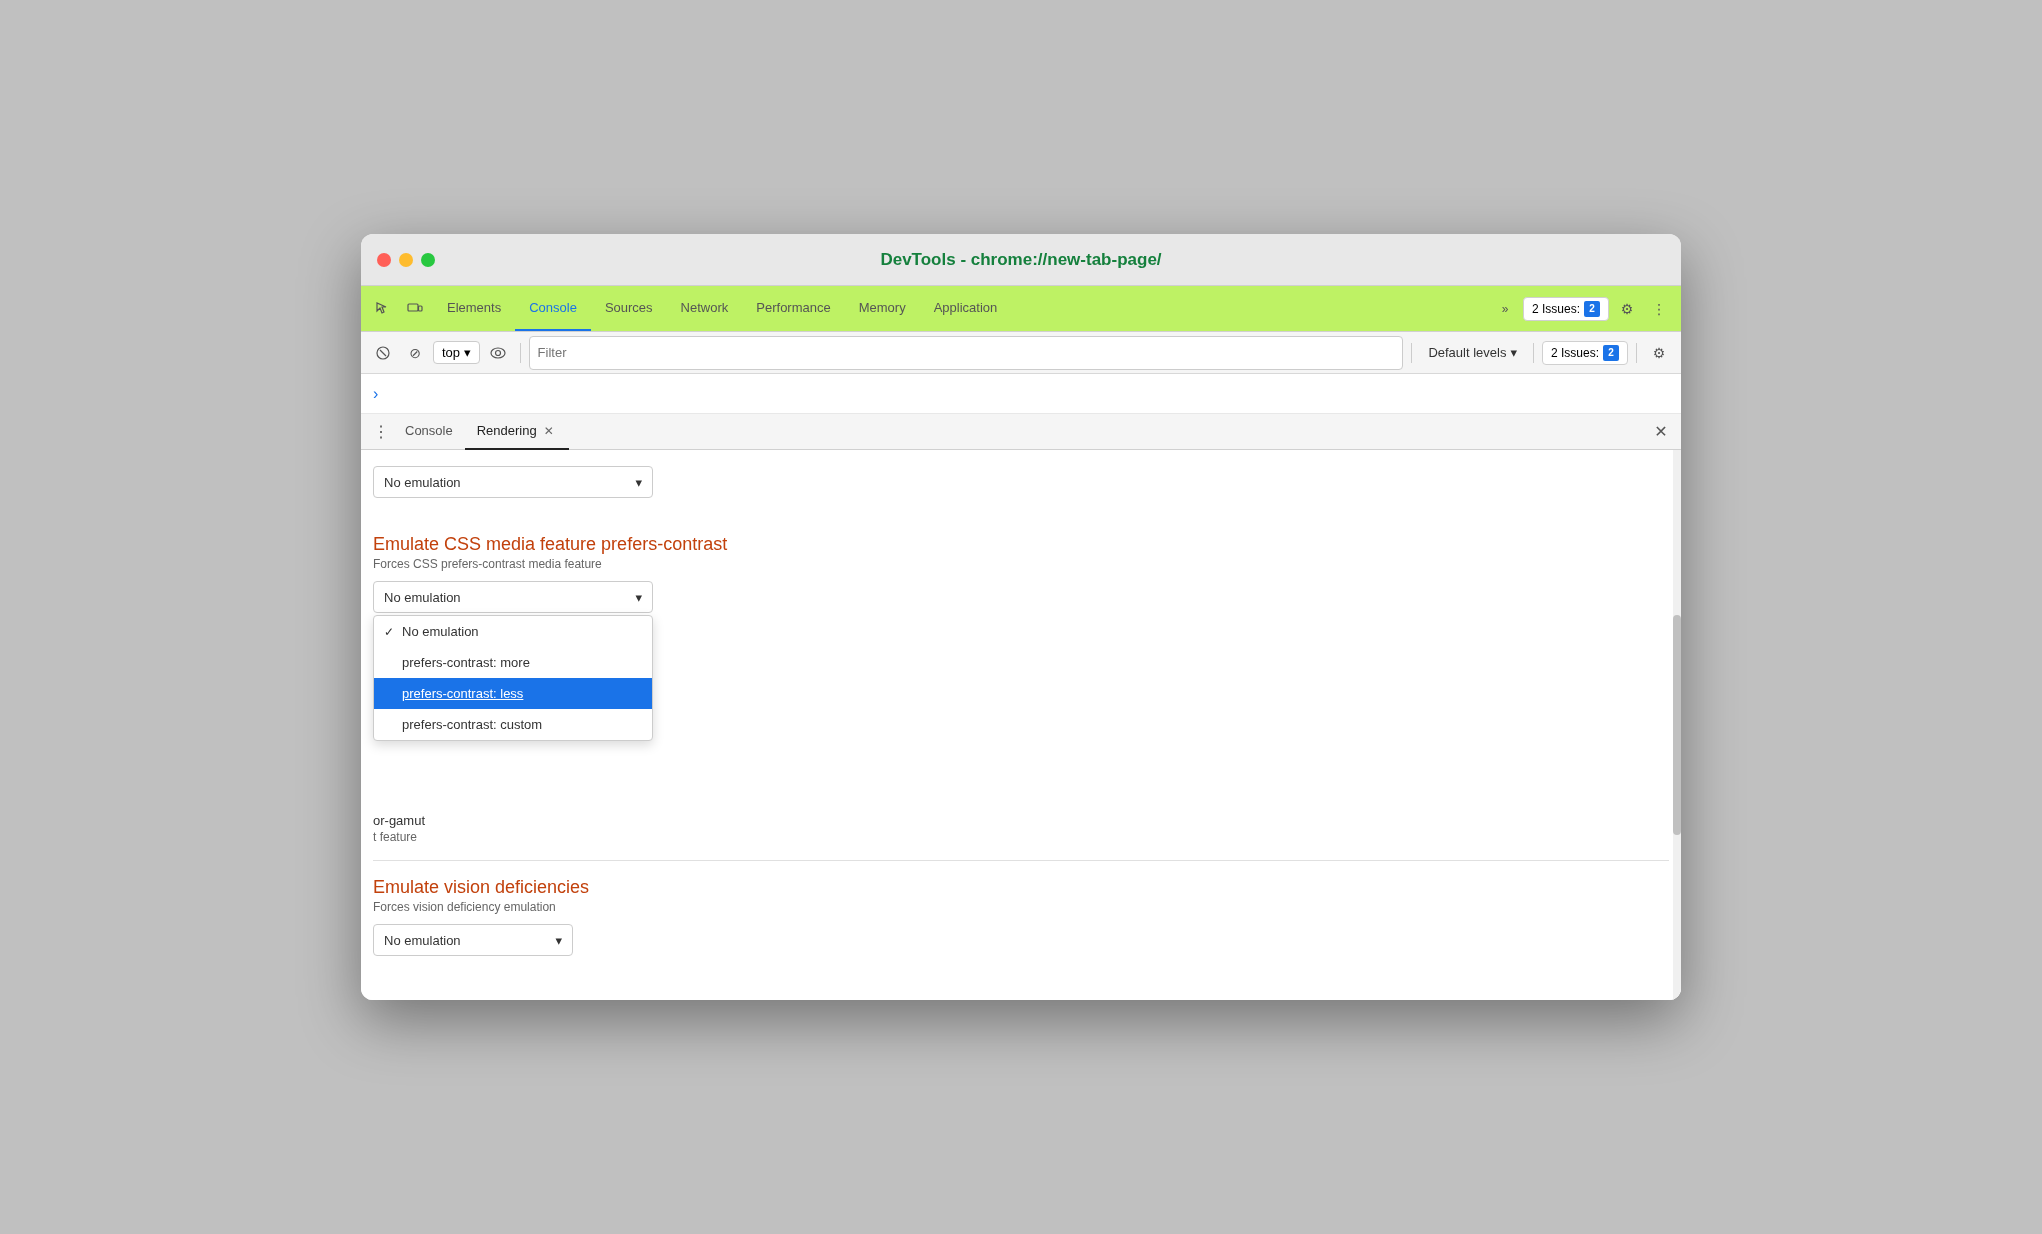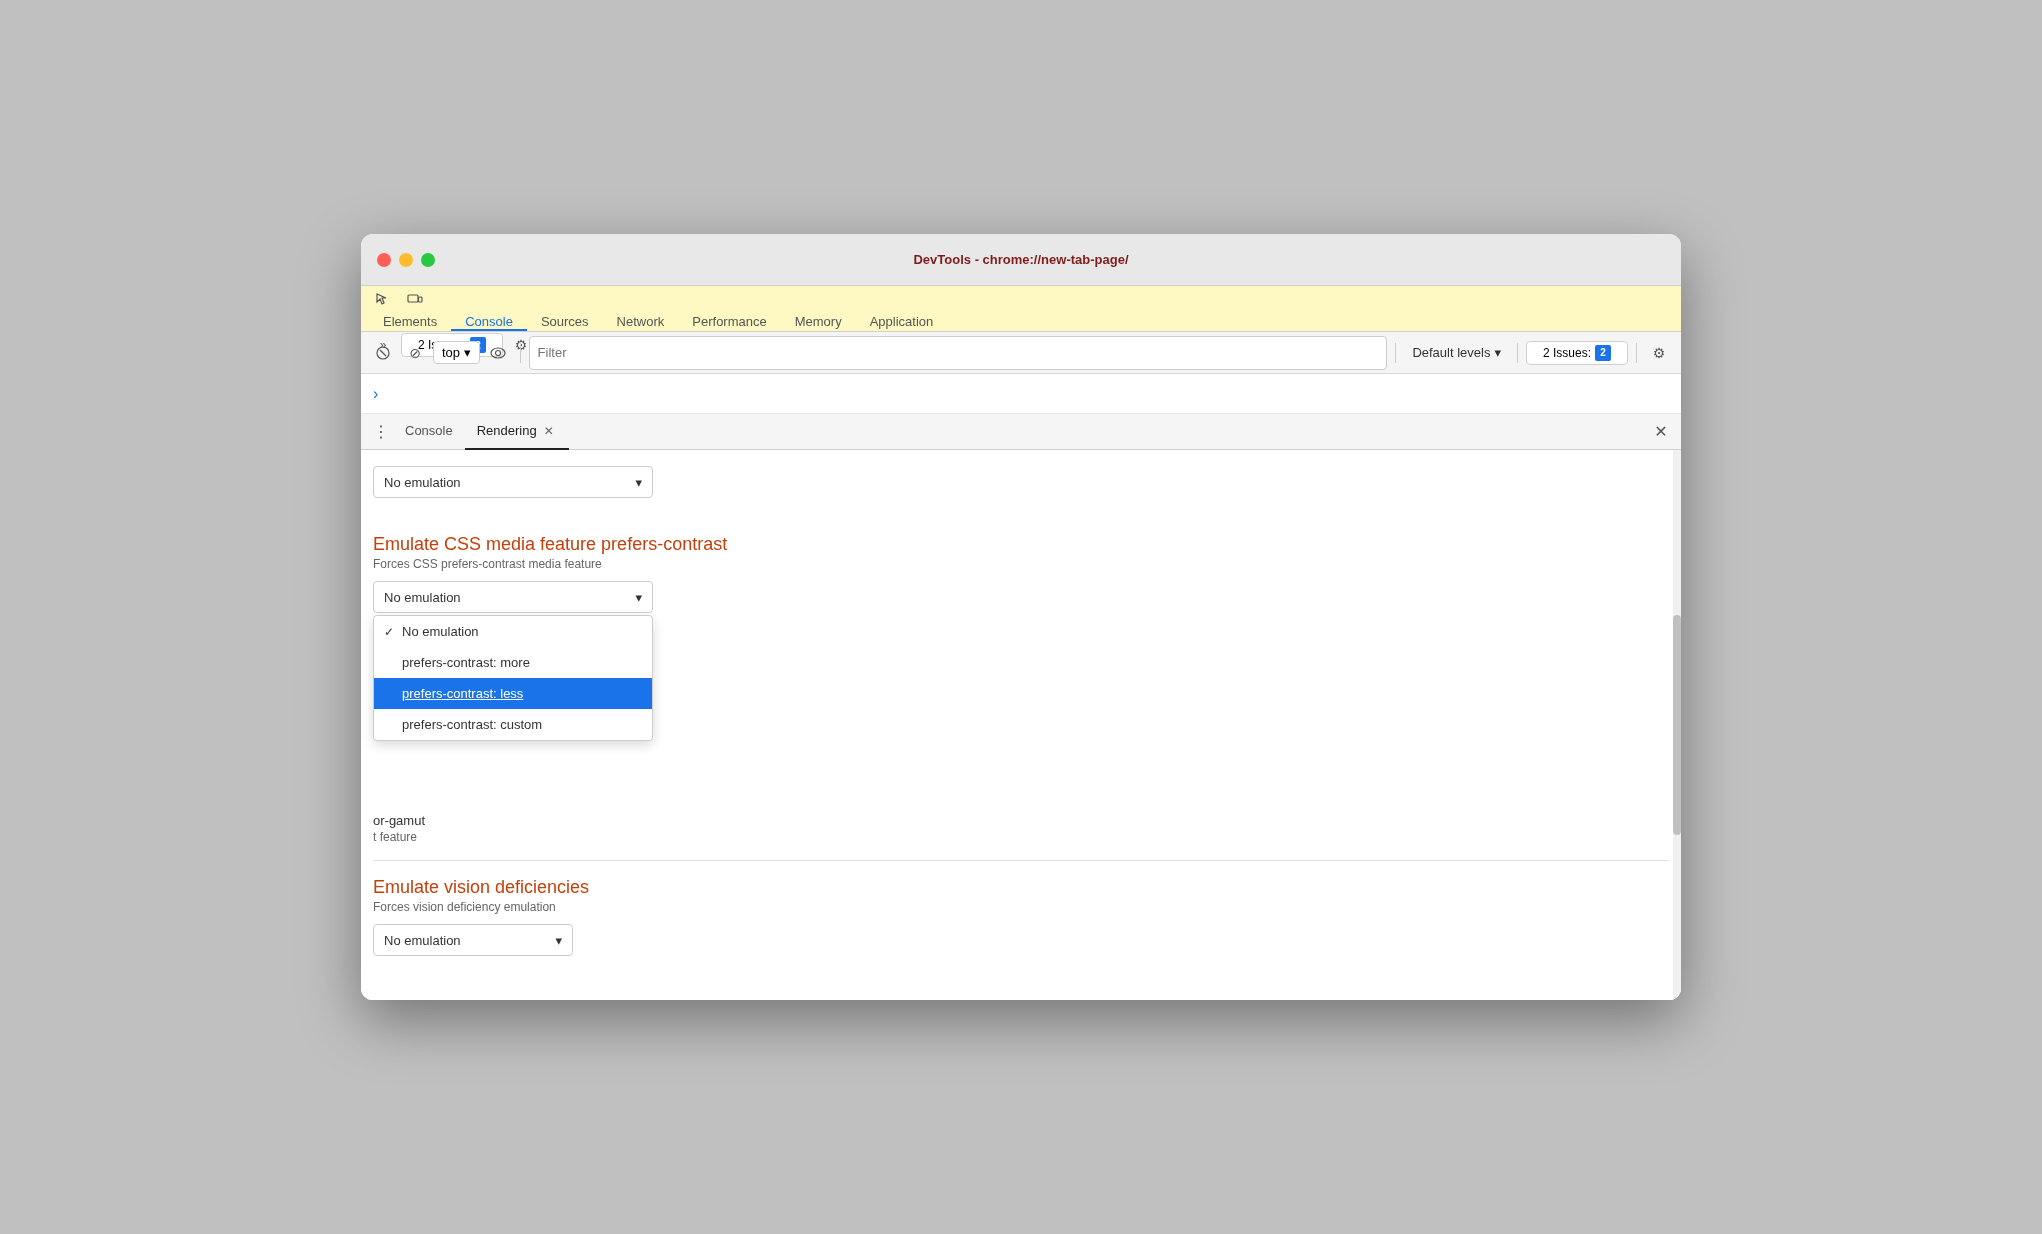--- a/index.html
+++ b/index.html
@@ -36,32 +36,31 @@
     .traffic-light {
       width: 14px;
       height: 14px;
       border-radius: 50%;
       cursor: pointer;
     }
     .tl-red { background: #ff5f57; }
     .tl-yellow { background: #febc2e; }
     .tl-green { background: #28c840; }
     .title-bar-text {
-      font-size: 13px;
+      font-size: 17px;
       font-weight: 600;
-      color: #7f1d1d;
+      color: #15803d;
     }
     .tab-bar {
-      background: #fef9c3;
+      background: #bef264;
       height: 46px;
       display: flex;
       align-items: stretch;
       border-bottom: 1px solid #d0d0d0;
       padding-left: 8px;
-      flex-direction: column;
     }
     .tab-bar-left {
       display: flex;
       align-items: center;
       gap: 4px;
       margin-right: 4px;
     }
     .icon-btn {
       width: 28px;
       height: 28px;
@@ -106,21 +105,21 @@
       display: flex;
       align-items: center;
       font-size: 12px;
       color: #555;
       cursor: pointer;
     }
     .issues-badge {
       background: #fff;
       border: 1px solid #d0d0d0;
       border-radius: 4px;
-      padding: 3px 16px;
+      padding: 3px 8px;
       font-size: 12px;
       display: flex;
       align-items: center;
       gap: 4px;
       cursor: pointer;
     }
     .badge-icon {
       width: 16px;
       height: 16px;
       background: #1a73e8;

